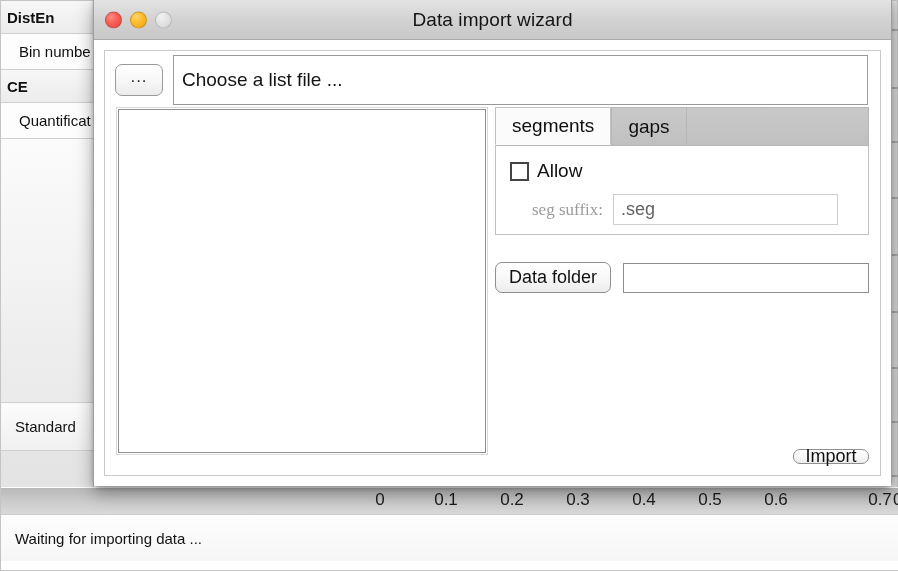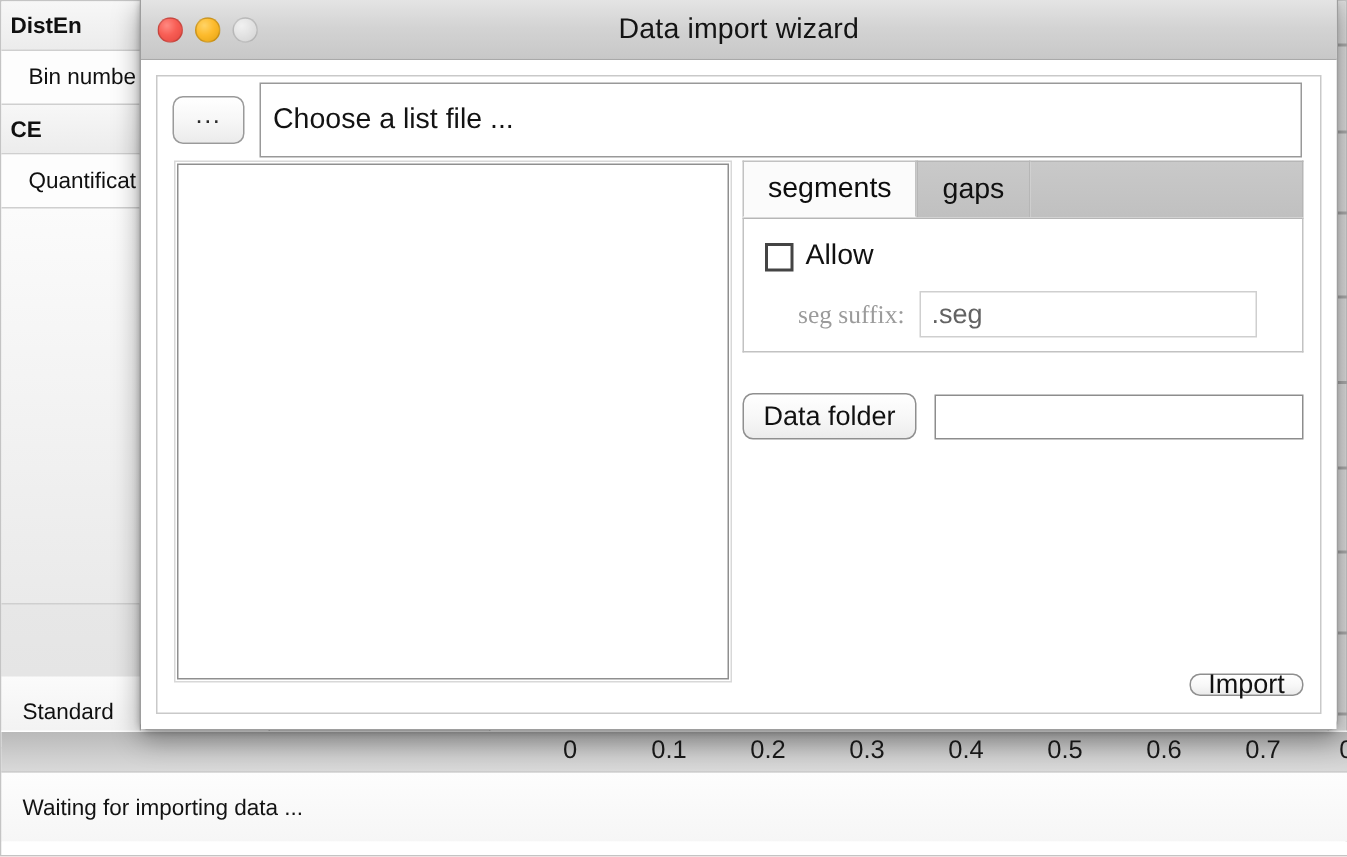--- a/index.html
+++ b/index.html
@@ -6,21 +6,21 @@
   html, body {
     margin: 0; padding: 0;
     width: 898px; height: 571px;
     overflow: hidden;
     background: #ffffff;
     font-family: "Liberation Sans", sans-serif;
   }
   #root {
     position: relative;
     width: 898px; height: 571px;
-    background: #fca5a5;
+    background: #a16207;
   }
 
   
   .bg-app {
     position: absolute;
     left: 0; top: 0;
     width: 898px; height: 571px;
     background: #fdfdfd;
     border: 1px solid #c4c4c4;
   }
@@ -55,21 +55,20 @@
   }
   .sb-spacer {
     height: 264px;
     background: linear-gradient(to bottom, #fbfbfb 0%, #f1f1f1 60%, #eaeaea 100%);
     border-bottom: 1px solid #cfcfcf;
   }
   .sb-row.standard {
     padding-left: 14px;
     height: 48px;
     background: linear-gradient(to bottom, #fbfbfb 0%, #f0f0f0 100%);
-    margin-top: 48px;
   }
 
   
   .bg-plot {
     position: absolute;
     left: 93px; top: 0;
     right: 22px; height: 464px;
     background: #ffffff;
   }
   .bg-plot-topclip {
@@ -438,21 +437,21 @@
     </div>
 
     <div class="bg-axisband">
       <span class="axis-tick" style="left:379px">0</span>
       <span class="axis-tick" style="left:445px">0.1</span>
       <span class="axis-tick" style="left:511px">0.2</span>
       <span class="axis-tick" style="left:577px">0.3</span>
       <span class="axis-tick" style="left:643px">0.4</span>
       <span class="axis-tick" style="left:709px">0.5</span>
       <span class="axis-tick" style="left:775px">0.6</span>
-      <span class="axis-tick" style="left:841px">0.7</span>
+      <span class="axis-tick" style="left:879px">0.7</span>
       <span class="axis-tick" style="left:899px">0.</span>
       <span class="axis-label">motif</span>
     </div>
 
     <div class="bg-statusbar">
       <span class="status-text">Waiting for importing data ...</span>
     </div>
     <div class="bg-bottomedge"></div>
   </div>
 

